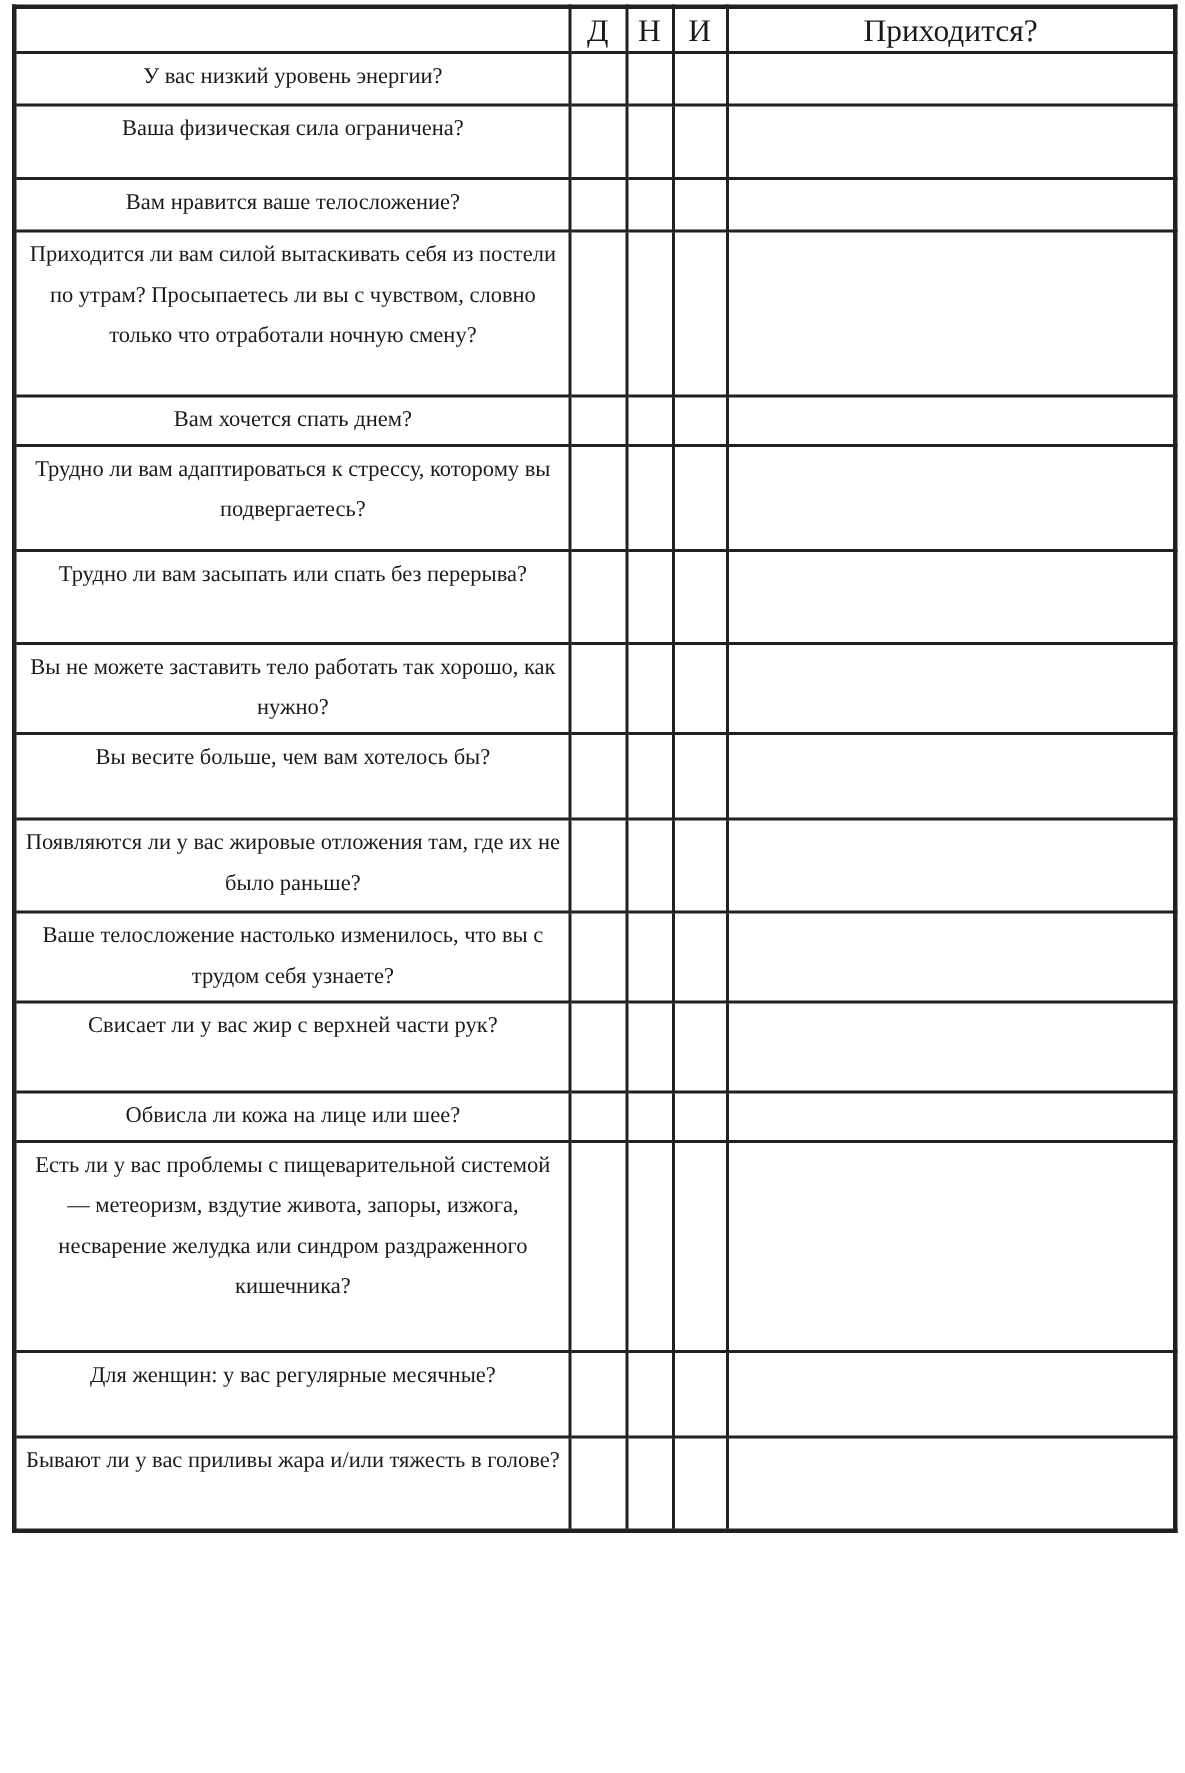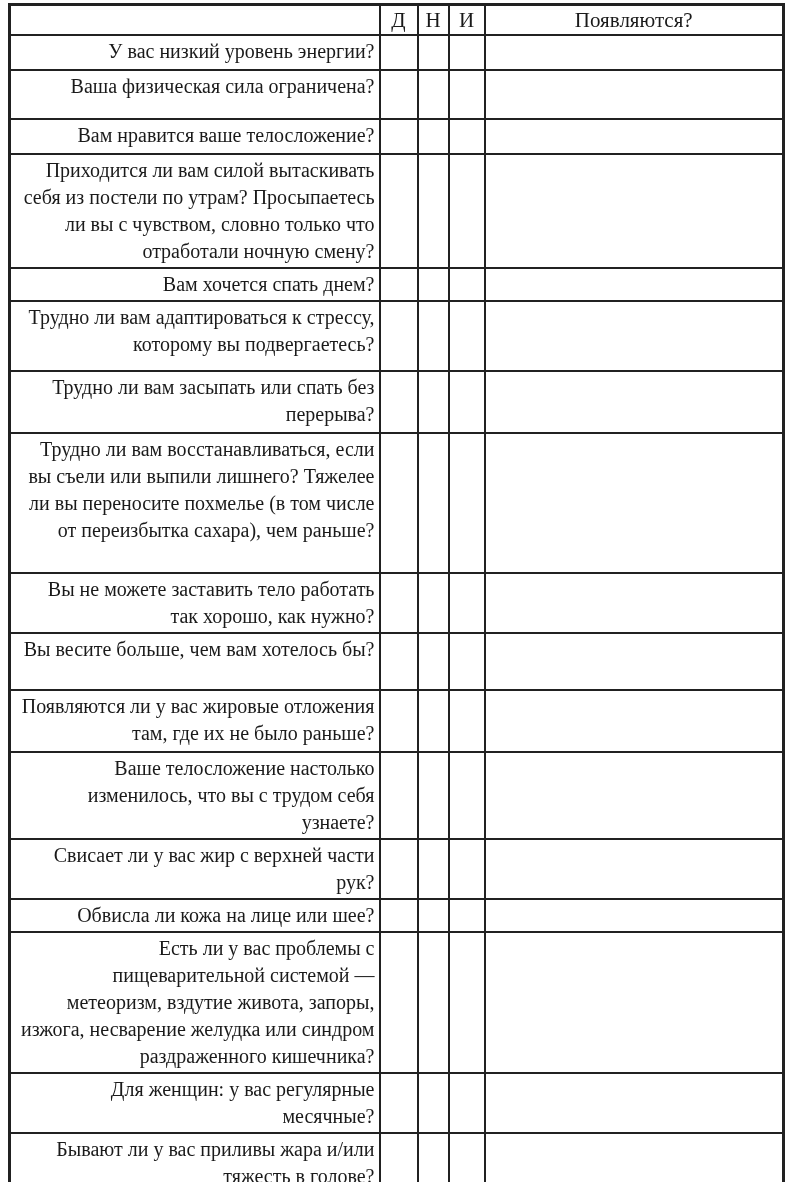--- a/index.html
+++ b/index.html
@@ -35,24 +35,24 @@
     vertical-align: middle;
     padding: 2px 2px;
     white-space: nowrap;
     overflow: hidden;
   }
   td {
     vertical-align: top;
     background: #ffffff;
   }
   td.q {
-    font-size: 20px;
+    font-size: 15px;
     line-height: 27px;
     padding: 2px 4px 2px 5px;
-    text-align: right;
+    text-align: center;
   }
   td.a, td.d {
     padding: 0;
   }
 </style>
 </head>
 <body>
 
 <table class="sheet">
   <colgroup>
@@ -61,21 +61,21 @@
     <col style="width:31px">
     <col style="width:36px">
     <col style="width:299px">
   </colgroup>
   <thead>
     <tr style="height:30px">
       <th></th>
       <th>Д</th>
       <th>Н</th>
       <th>И</th>
-      <th>Появляются?</th>
+      <th>Приходится?</th>
     </tr>
   </thead>
   <tbody>
     <tr style="height:35px">
       <td class="q">У вас низкий уровень энергии?</td>
       <td class="a"></td>
       <td class="a"></td>
       <td class="a"></td>
       <td class="d"></td>
     </tr>
@@ -109,27 +109,20 @@
     </tr>
     <tr style="height:70px">
       <td class="q">Трудно ли вам адаптироваться к стрессу, которому вы подвергаетесь?</td>
       <td class="a"></td>
       <td class="a"></td>
       <td class="a"></td>
       <td class="d"></td>
     </tr>
     <tr style="height:62px">
       <td class="q">Трудно ли вам засыпать или спать без перерыва?</td>
-      <td class="a"></td>
-      <td class="a"></td>
-      <td class="a"></td>
-      <td class="d"></td>
-    </tr>
-    <tr style="height:140px">
-      <td class="q">Трудно ли вам восстанавливаться, если вы съели или выпили лишнего? Тяжелее ли вы переносите похмелье (в том числе от переизбытка сахара), чем раньше?</td>
       <td class="a"></td>
       <td class="a"></td>
       <td class="a"></td>
       <td class="d"></td>
     </tr>
     <tr style="height:55px">
       <td class="q">Вы не можете заставить тело работать так хорошо, как нужно?</td>
       <td class="a"></td>
       <td class="a"></td>
       <td class="a"></td>

